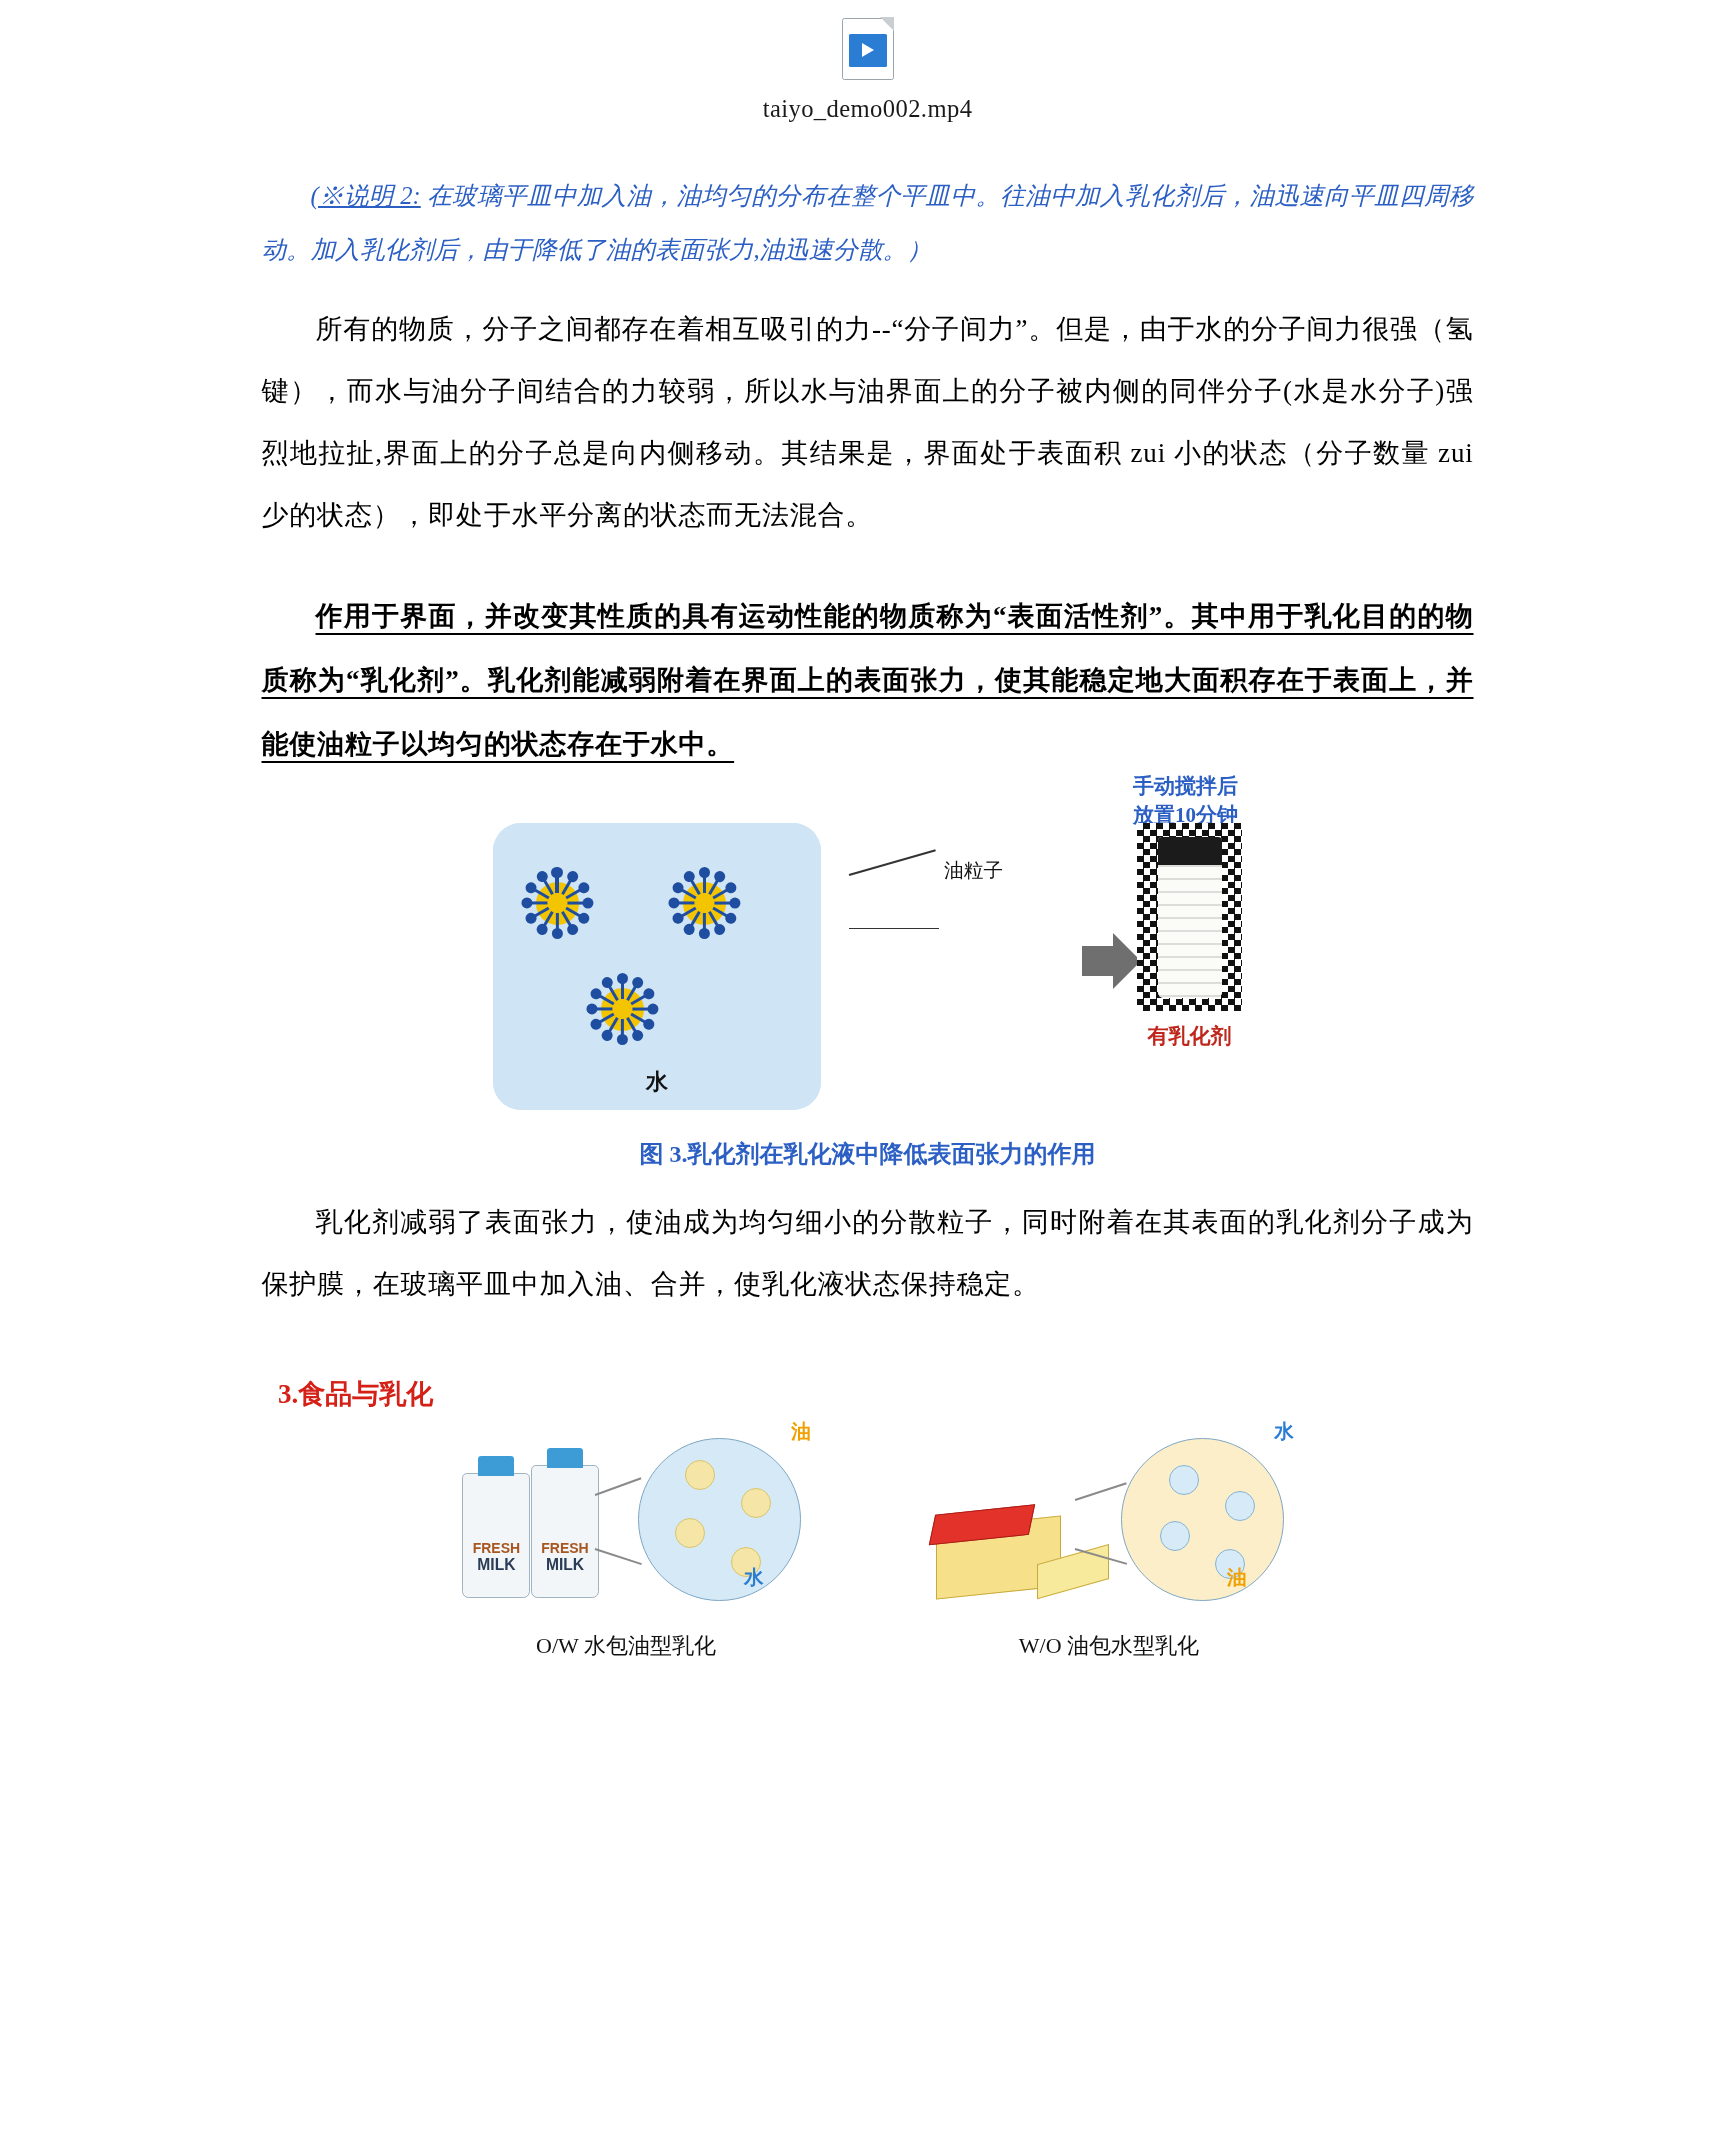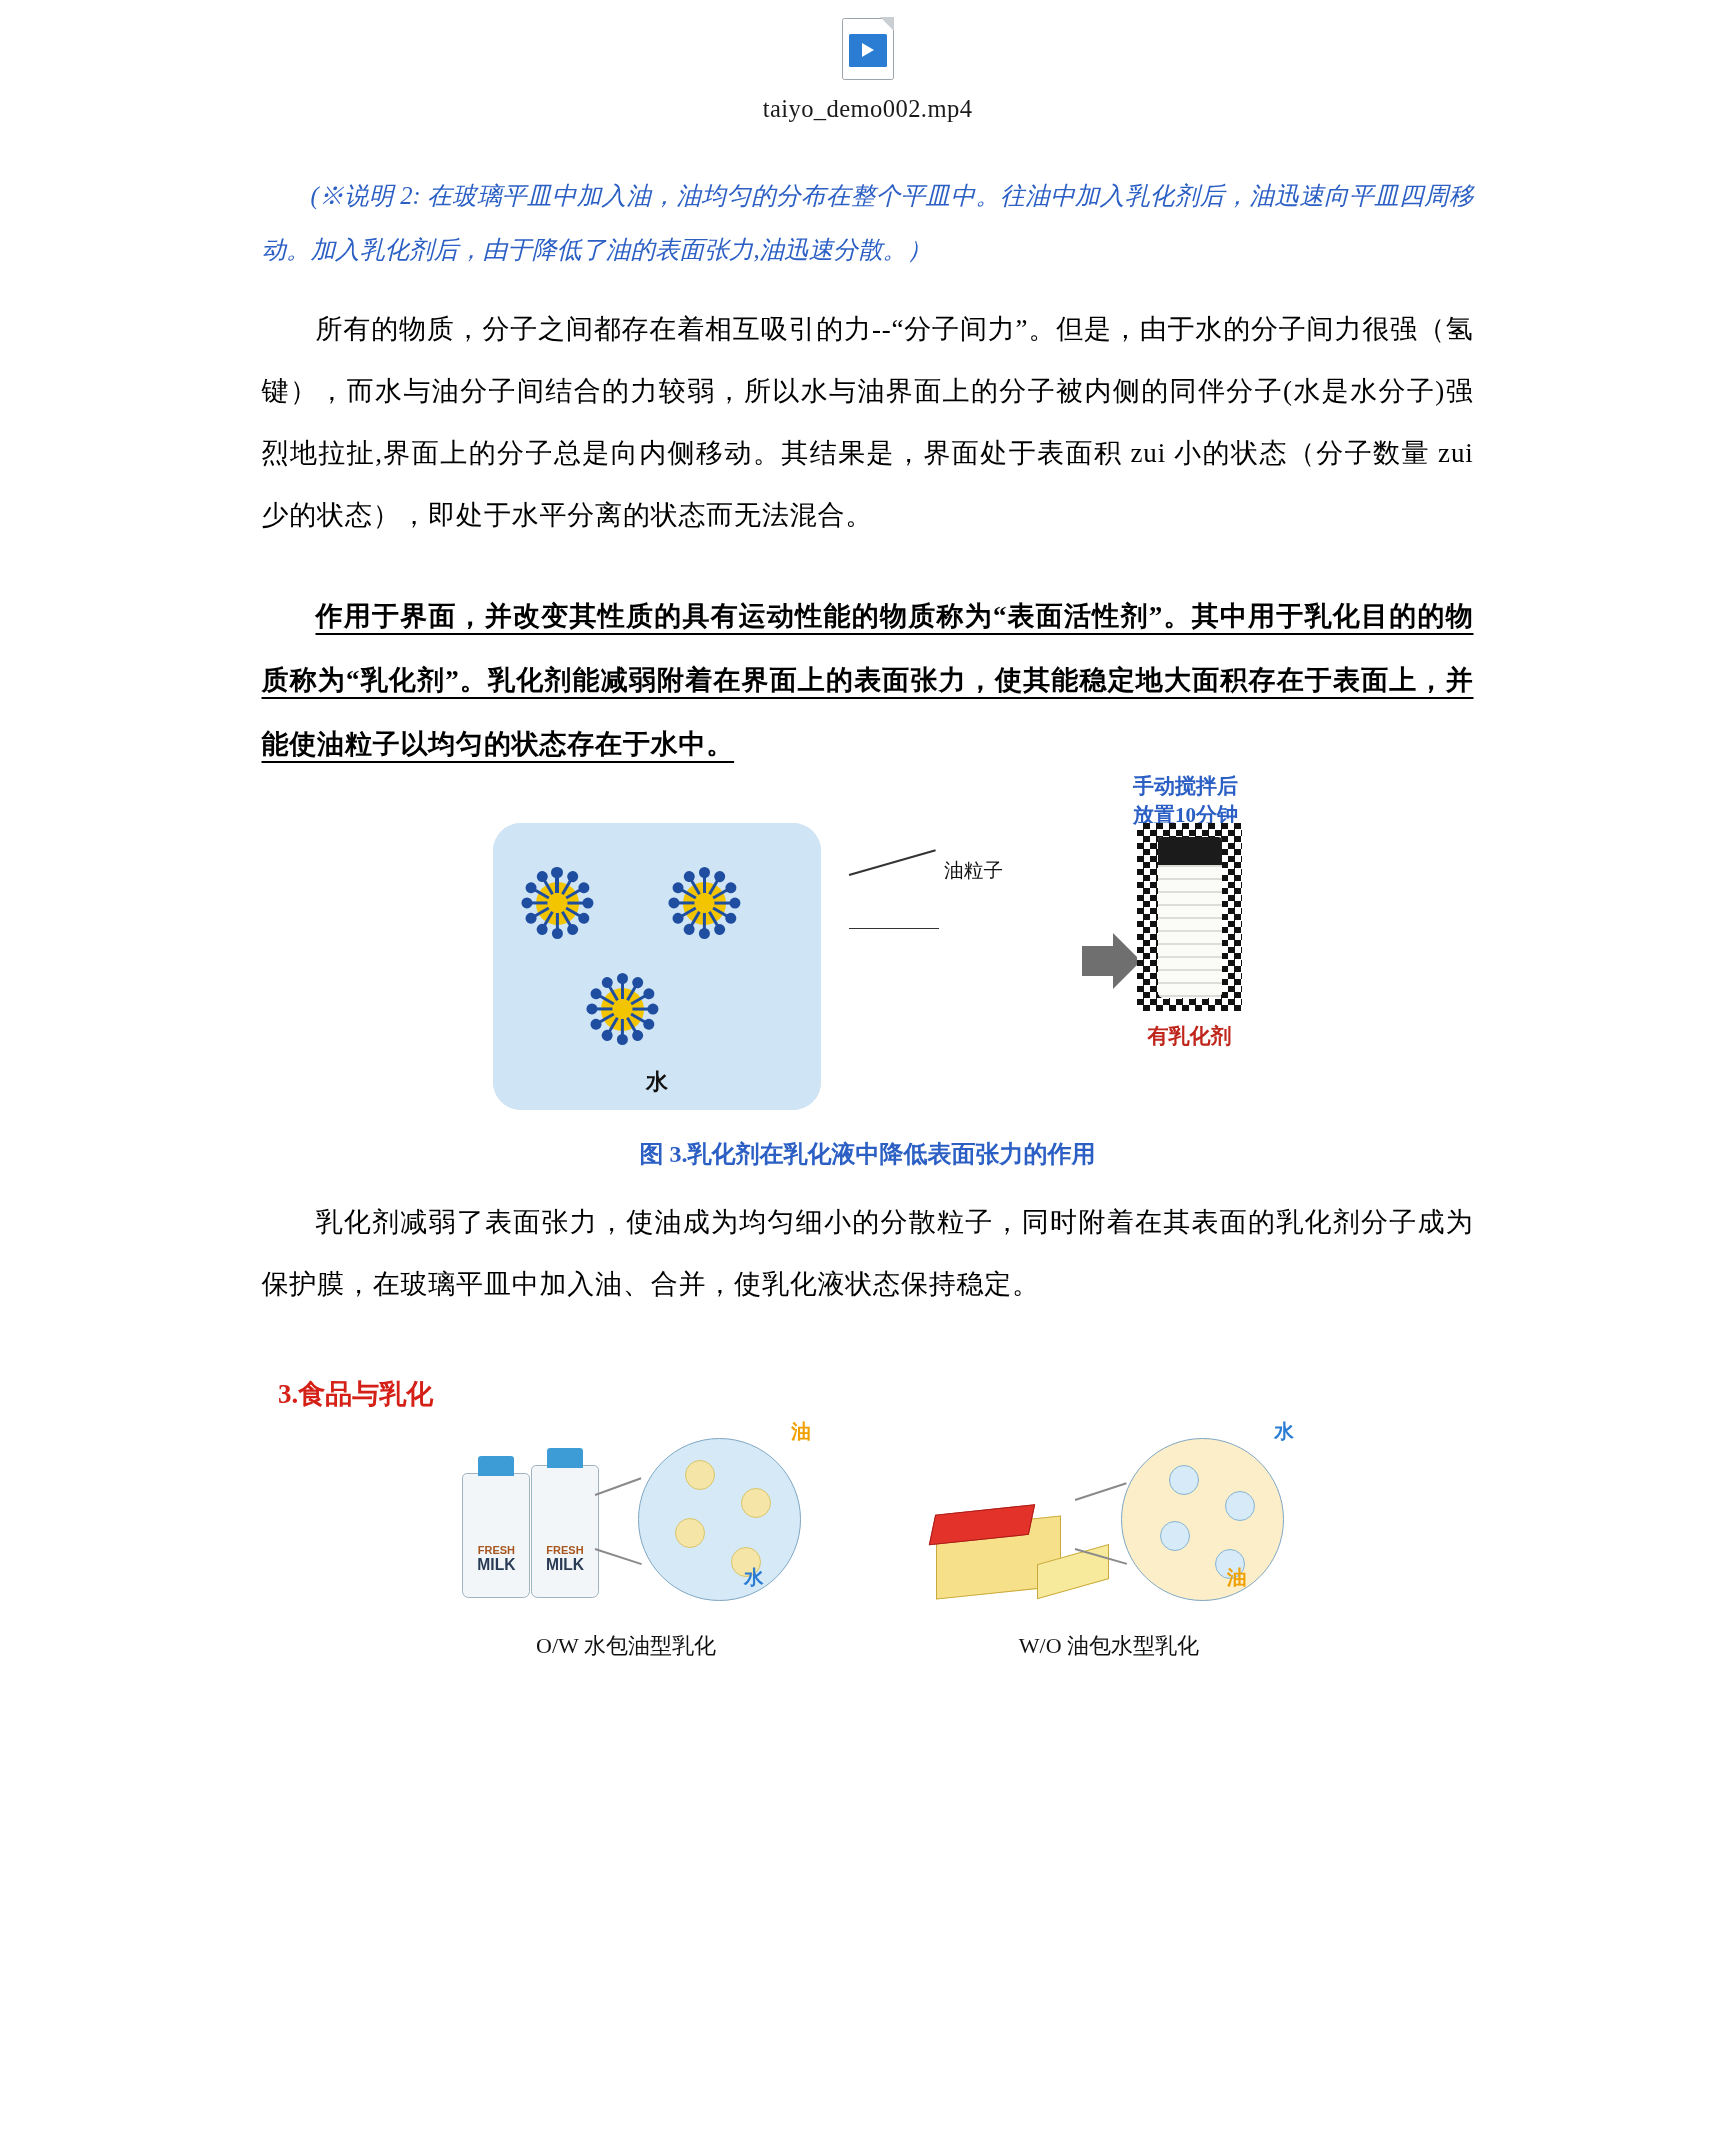--- a/index.html
+++ b/index.html
@@ -82,20 +82,21 @@
   .note {
     color: #2b5fc4;
     font-style: italic;
     font-size: 24.6px;
     line-height: 54px;
     text-align: justify;
     text-indent: 49px;
     font-family: "Liberation Serif", serif;
   }
   .note .u {
+    text-decoration: underline;
   }
   p.body-text {
     font-size: 27px;
     line-height: 62px;
     text-align: justify;
     text-indent: 54px;
     margin: 21px 0 0 0;
     font-family: "Liberation Serif", serif;
     letter-spacing: 0.8px;
   }
@@ -370,21 +371,21 @@
   .bottle .label {
     position: absolute;
     left: 3.3px; right: 3.3px; bottom: 23px;
     font-size: 15.6px;
     font-weight: bold;
     color: #2a3c55;
     font-family: "Liberation Sans", sans-serif;
   }
   .bottle .small {
     display: block;
-    font-size: 11px;
+    font-size: 14px;
     color: #a8561f;
   }
   .circle-zoom {
     position: absolute;
     right: 4.9px;
     top: 4.9px;
     width: 161px;
     height: 161px;
     border-radius: 50%;
     background: #cfe6f5;

